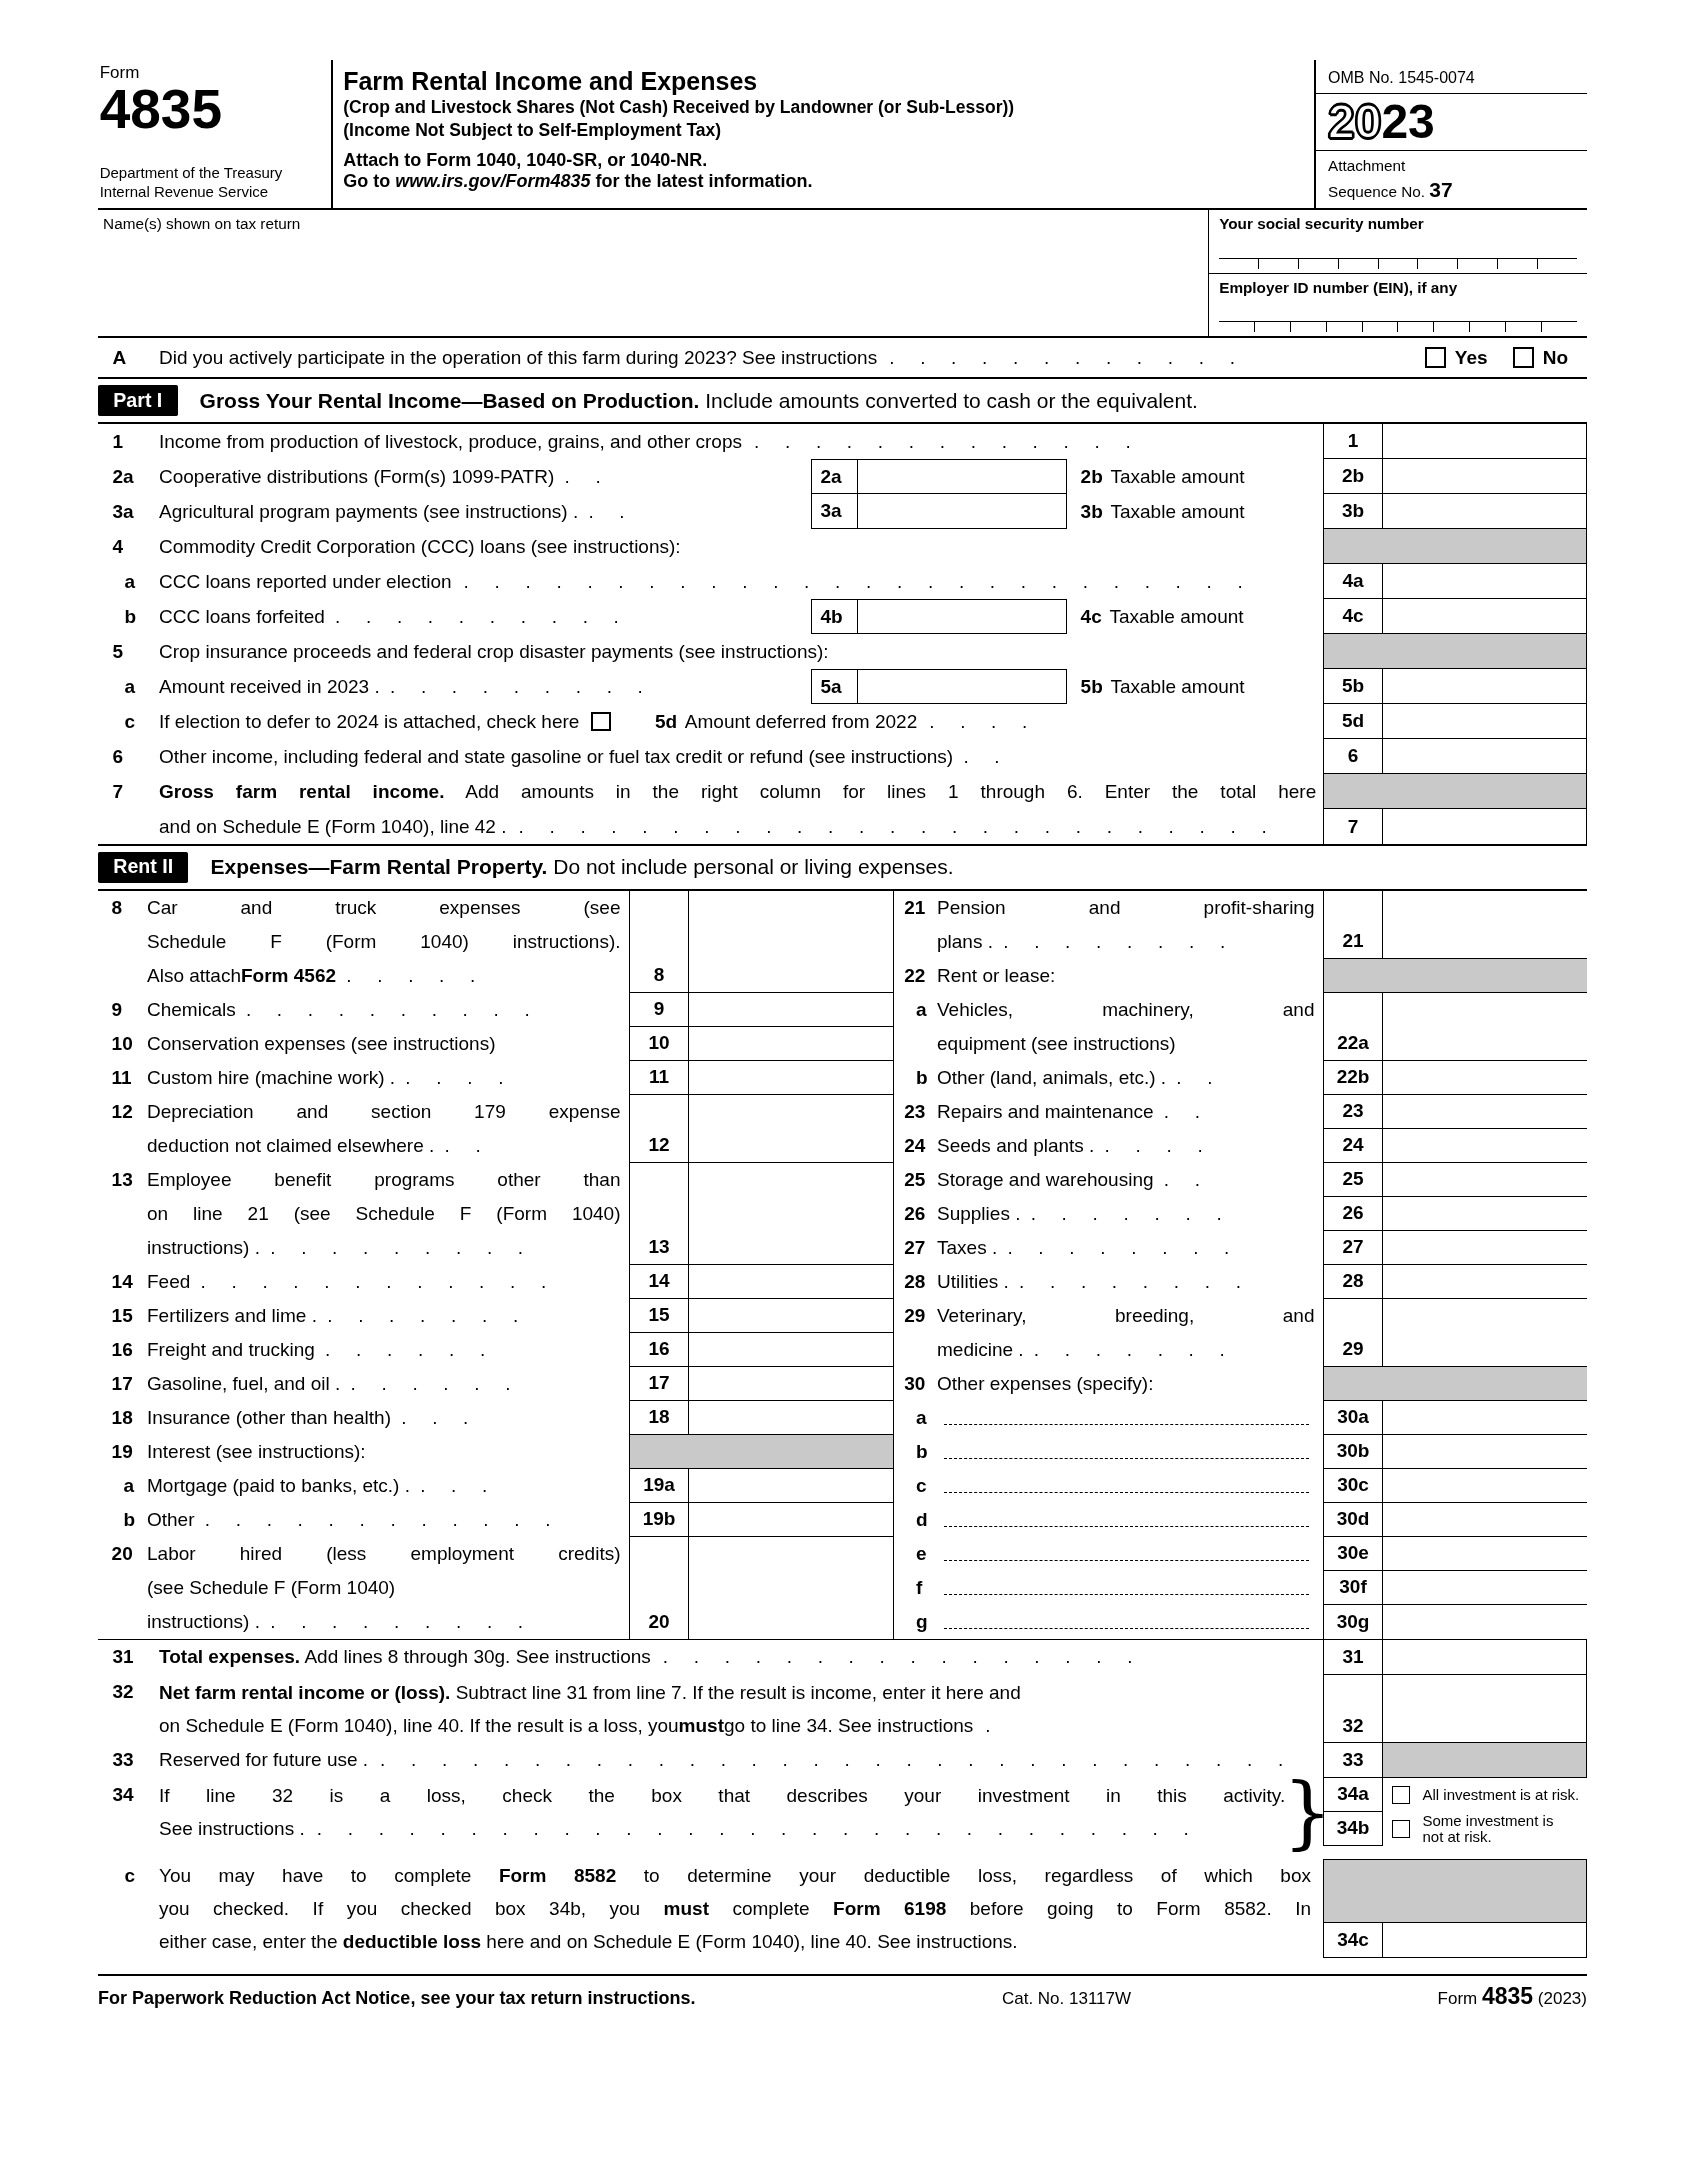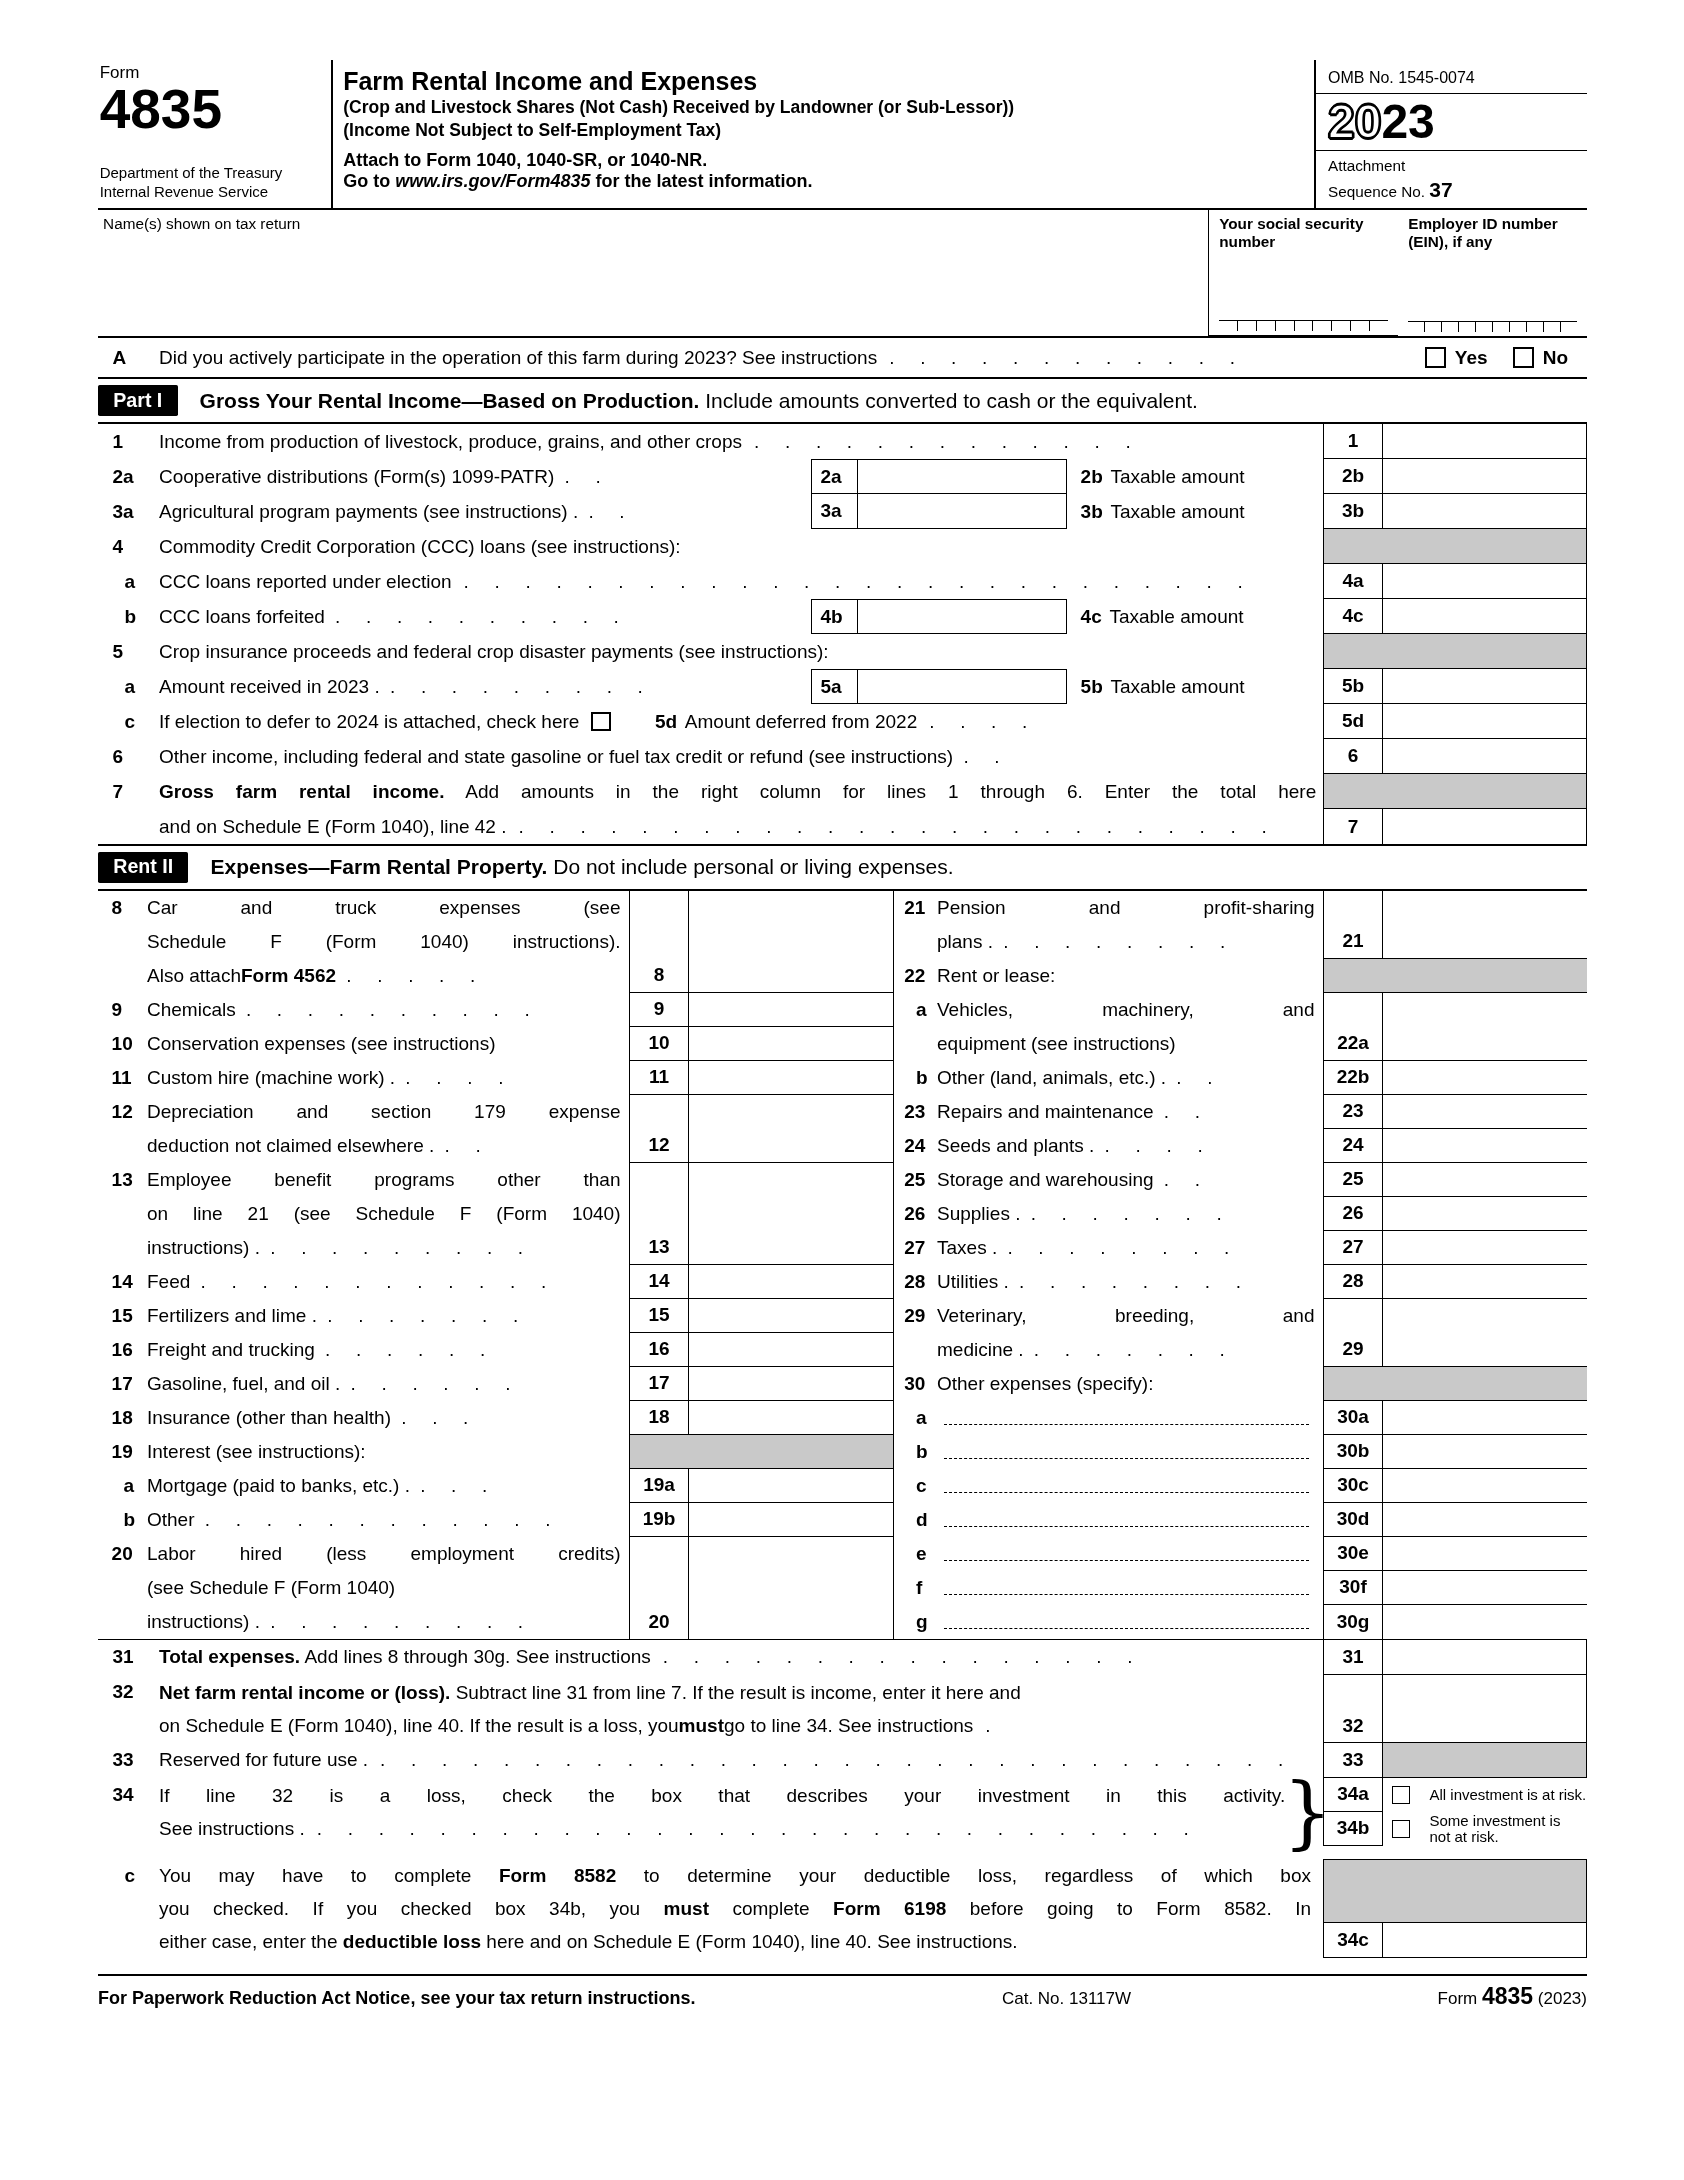--- a/index.html
+++ b/index.html
@@ -24,21 +24,21 @@
   .omb{font-size:16px;padding:8.5px 0 6.8px 12px;border-bottom:1.7px solid #000}
   .yr{border-bottom:1.7px solid #000;padding:3.4px 0 3.4px 12px;font-size:48px;font-weight:800;line-height:1.02}
   .yo{color:#fff;-webkit-text-stroke:1.9px #000;text-shadow:-1.7px 0 #000,1.7px 0 #000,0 -1.7px #000,0 1.7px #000}
   .att{padding:5.1px 0 5.1px 12px;font-size:15.3px;line-height:1.3}
   .seqn{font-size:21px;font-weight:bold}
 
   
   .idrow{display:flex;border-bottom:2.6px solid #000;height:128px}
   .idl{flex:1;display:flex;flex-direction:column;padding:4.3px 5.1px;font-size:15.3px}
   .idl .fillarea{flex:1}
-  .idr{width:379px;border-left:1.7px solid #000;display:flex;}
+  .idr{width:379px;border-left:1.7px solid #000;display:flex;flex-direction:column}
   .idbox{flex:1;padding:5.1px 10.2px 0;font-size:15.3px;font-weight:bold;display:flex;flex-direction:column}
   .idbox.ssn{border-bottom:1.7px solid #000}
   .comb{margin-top:auto;display:flex;height:15.3px;border-top:1.7px solid #000}
   .comb div{flex:1;border-right:1.7px solid #000;height:10.2px}
   .comb div:last-child{border-right:none}
 
   
   .dots{white-space:nowrap;overflow:hidden;word-spacing:20.4px;margin-left:10.2px;flex:none}
   .fill{flex:1;min-width:0;margin:0 12px}
   .cb{width:21px;height:21px;border:2.1px solid #000;background:#fff;flex:none;display:inline-block}
@@ -97,21 +97,21 @@
   .wl{flex:1;align-self:flex-end;height:0;border-bottom:1.7px dashed #000;margin:0 13.6px 9.4px 6.8px}
 
   
   .dtc{flex:1;display:flex;flex-direction:column;justify-content:center;min-width:0;padding-right:6.8px}
   .dtc .ln{display:flex;align-items:center;line-height:33px;white-space:nowrap;overflow:hidden}
   .nbB{align-items:flex-end!important;padding-bottom:5.1px}
   .brace{width:31px;flex:none;font-family:"DejaVu Serif",serif;font-size:78px;font-weight:400;display:flex;align-items:center;justify-content:center;line-height:60px}
   .rstack{width:264px;flex:none;display:flex;flex-direction:column}
   .rsrow{display:flex;height:34px;align-items:stretch}
   .rsrow .nb{height:34px}
-  .rsbody{flex:1;display:flex;align-items:center;padding-left:8.5px;gap:20px}
+  .rsbody{flex:1;display:flex;align-items:center;padding-left:8.5px;gap:13px}
   .rsbody .cb{width:18px;height:18px;border-width:1.7px}
   .rsla{font-size:15px;white-space:nowrap}
   .rslb{font-size:15px;width:149px;line-height:16px}
 
   
   .r34c{display:flex;margin-top:13.6px;font-size:19px}
   .r34c .no{width:61px;padding-left:26.4px;font-weight:bold;flex:none;line-height:33px}
   .p34{flex:1;min-width:0;padding-right:12px}
   .p34 .ln{line-height:33px}
   .p34 .jl2{text-align:justify;text-align-last:justify}

